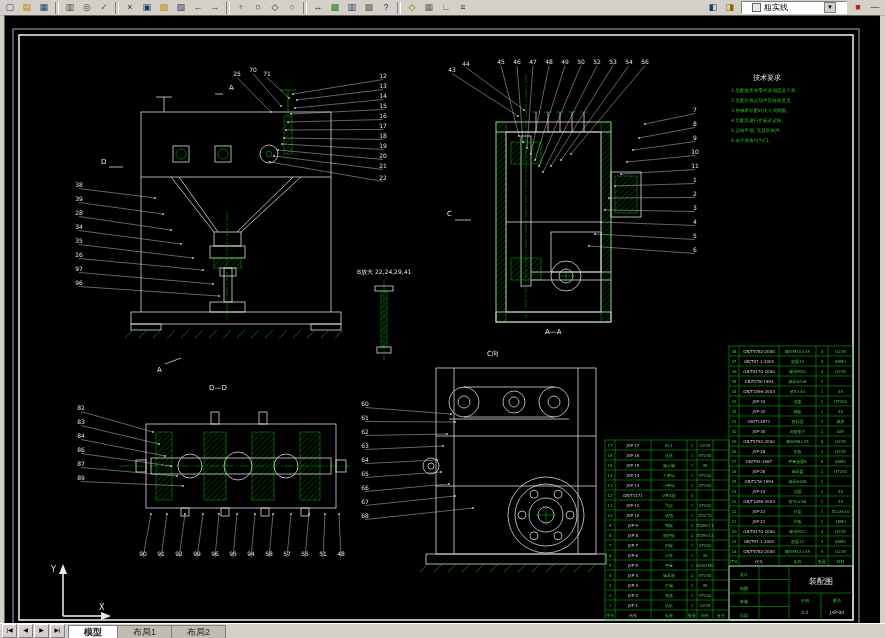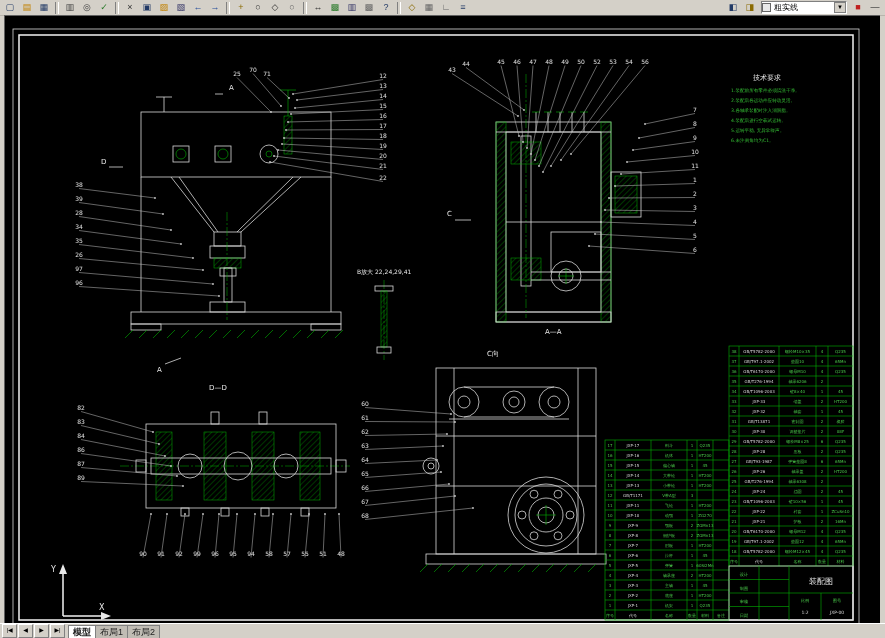--- a/index.html
+++ b/index.html
@@ -8,41 +8,41 @@
   
   .toolbar{position:absolute;top:0;left:0;right:0;height:15px;display:flex;align-items:center;
            padding:0 2px;gap:1px;background:#d4d0c8;border-bottom:1px solid #b8b4ac;}
   .tbrow{display:flex;align-items:center;gap:1px;}
   .tool{width:14px;height:13px;font-size:9px;line-height:12px;text-align:center;
         border:1px solid #d4d0c8;cursor:default;overflow:hidden;}
   .sep{width:2px;height:12px;border-left:1px solid #808080;border-right:1px solid #ffffff;margin:0 2px;}
   .tspacer{flex:1;}
   .layer-combo{display:flex;align-items:center;height:11px;background:#fff;
                border:1px solid;border-color:#808080 #fff #fff #808080;
-               font-size:8px;padding:0 0;gap:3px;min-width:84px;margin:0 2px;color:#000;}
+               font-size:8px;padding:0 10px;gap:3px;min-width:84px;margin:0 2px;color:#000;}
   .chip{width:7px;height:7px;background:#e8e8e8;border:1px solid #666;}
   .combo-arrow{width:10px;height:9px;background:#d4d0c8;border:1px solid #808080;
                font-size:6px;line-height:8px;text-align:center;margin-left:auto;}
   
   .canvas{position:absolute;top:15px;left:4px;width:875px;height:609px;background:#000;
           border-top:1px solid #606060;border-left:1px solid #606060;}
   svg text{font-family:"DejaVu Sans","Liberation Sans",sans-serif;}
   svg .w{stroke:#d9d9d9;fill:none;stroke-width:0.8;}
   svg .w2{stroke:#f2f2f2;fill:none;stroke-width:1.5;}
   svg .wt{fill:#e8e8e8;}
   svg .g{stroke:#00b400;fill:none;stroke-width:0.6;}
   svg .cl{stroke:#00b400;fill:none;stroke-width:0.5;stroke-dasharray:9 2 2 2;}
   svg .hg{fill:url(#hg);stroke:#00b400;stroke-width:0.5;}
   svg .ld{stroke:#c8c8c8;stroke-width:0.5;fill:none;}
   
   .tabbar{position:absolute;bottom:0;left:0;right:0;height:14px;background:#d4d0c8;
           display:flex;align-items:flex-end;padding:0 2px;font-size:9px;border-top:1px solid #fff;}
   .navbtn{width:13px;height:12px;background:#d4d0c8;border:1px solid;border-color:#fff #808080 #808080 #fff;
           font-size:6px;line-height:11px;text-align:center;margin-right:1px;}
-  .tab{padding:0 4px;height:12px;line-height:12px;background:#c0bcb4;color:#222;
+  .tab{padding:0 15px;height:12px;line-height:12px;background:#c0bcb4;color:#222;
        border:1px solid #808080;border-bottom:none;margin-left:-1px;}
   .tab.active{background:#ffffff;font-weight:bold;z-index:2;}
 </style>
 </head>
 <body>
 
 <div class="window">
 
   <div class="toolbar">
     <div class="tbrow" id="tbleft">

